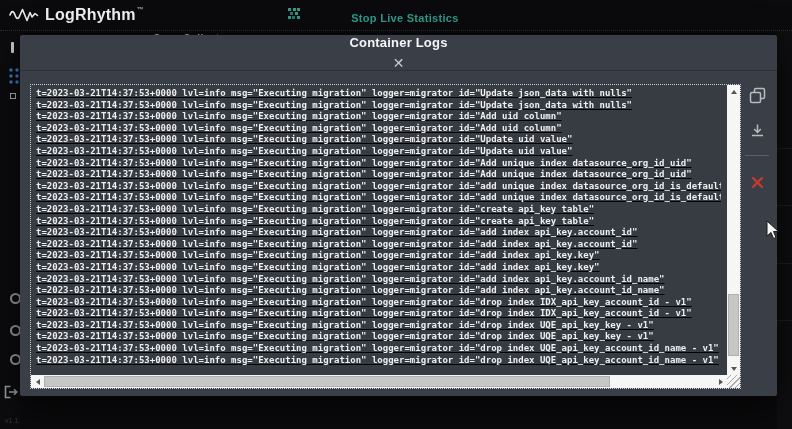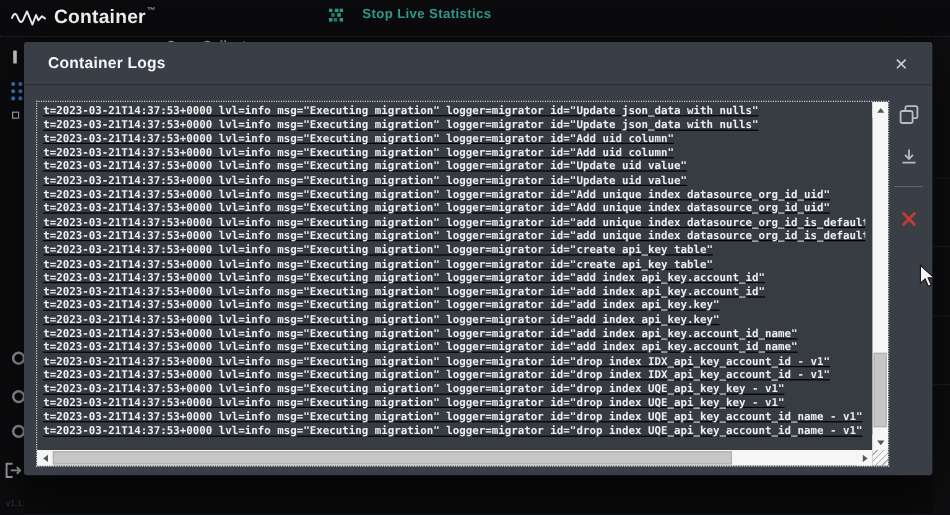--- a/index.html
+++ b/index.html
@@ -11,21 +11,21 @@
   
   .topbar{
     position:absolute;left:0;top:0;width:792px;height:31px;
     background:#0b0b0d;display:flex;align-items:center;
     border-bottom:1px dotted #2e2e31;box-sizing:border-box;
   }
   .logo{margin-left:9px;display:flex;align-items:center;}
   .brand{color:#f2f2f3;font-size:16px;font-weight:bold;margin-left:6px;letter-spacing:.2px;}
   .tm{color:#9aa0a6;font-size:7px;vertical-align:top;margin-left:1px;}
   .product{color:#9aa0a6;font-size:10px;font-weight:bold;margin-left:9px;letter-spacing:.4px;padding-top:3px;margin-top:44px;}
-  .live-btn{display:flex;align-items:flex-start;margin-left:58px;cursor:pointer;}
+  .live-btn{display:flex;align-items:flex-end;margin-left:58px;cursor:pointer;gap:35px;}
   .live-label{color:#2e9d8d;font-size:11px;font-weight:bold;margin-left:16px;letter-spacing:.3px;}
   
   .sidebar{
     position:absolute;left:0;top:31px;width:20px;height:398px;
     background:#0c0c0e;overflow:hidden;
   }
   .sb-bar{position:absolute;left:11px;top:11px;width:3px;height:11px;background:#cfcfcf;border-radius:1px;}
   .sb-dots{position:absolute;left:6px;top:36px;}
   .sb-square{position:absolute;left:10px;top:62px;width:6px;height:6px;border:1px solid #b5b5b5;box-sizing:border-box;}
   .sb-circ{position:absolute;width:11px;height:11px;border:2px solid #9aa0a6;border-radius:50%;box-sizing:border-box;left:10px;}
@@ -38,21 +38,21 @@
   .bg-right{position:absolute;left:777px;top:31px;width:15px;height:398px;background:#0e0e10;}
   .bg-row-line{position:absolute;left:0;width:15px;height:0;border-top:1px solid #1d1d20;}
   
   .modal{
     position:absolute;left:20px;top:35px;width:757px;height:361px;
     background:#3a3e46;border-radius:2px;box-shadow:0 10px 36px rgba(0,0,0,.65);
   }
   .modal-header{
     position:absolute;left:0;top:0;right:0;height:36px;
     display:flex;align-items:center;justify-content:space-between;
-    padding:0 20px;box-sizing:border-box;border-bottom:1px solid #2d3037;
+    padding:0 4px;box-sizing:border-box;border-bottom:1px solid #2d3037;flex-direction:column;
   }
   .modal-title{color:#f4f5f6;font-size:13px;font-weight:bold;letter-spacing:.2px;}
   .modal-close{color:#c9cdd2;font-size:14px;line-height:14px;cursor:pointer;font-weight:normal;}
   
   .log-box{
     position:absolute;left:10px;top:49px;width:711px;height:305px;
     border:1px dotted #cdd0d5;background:#373b42;box-sizing:border-box;text-decoration:underline;
   }
   .log-text{
     margin:0;padding:3px 4px 0 5px;
@@ -88,21 +88,21 @@
 </style>
 </head>
 <body>
 
 <div class="topbar">
   <span class="logo">
     <svg width="30" height="18" viewBox="0 0 30 18">
       <path d="M1 9 C2.5 4.5,4.5 4.5,6 9 S9.5 13.5,11 9 L13.5 3.5 L18 14.5 L21 6.5 L23 11 L26 7.5 L28.5 9.5" stroke="#ececee" stroke-width="1.6" fill="none" stroke-linecap="round" stroke-linejoin="round"></path>
     </svg>
   </span>
-  <span class="brand"><span>Container</span><span class="tm">™</span></span>
+  <span class="brand"><span>LogRhythm</span><span class="tm">™</span></span>
   <span class="product">Open Collector</span>
 
   <span class="live-btn">
     <span>
       <svg width="12" height="12" viewBox="0 0 12 12">
         <g fill="#2e9d8d">
           <rect x="0" y="0" width="3" height="3"></rect>
             <rect x="5" y="0" width="3" height="3"></rect>
             <rect x="9" y="0" width="3" height="3"></rect>
           <rect x="2" y="4" width="3" height="3" fill="#23776b"></rect>

